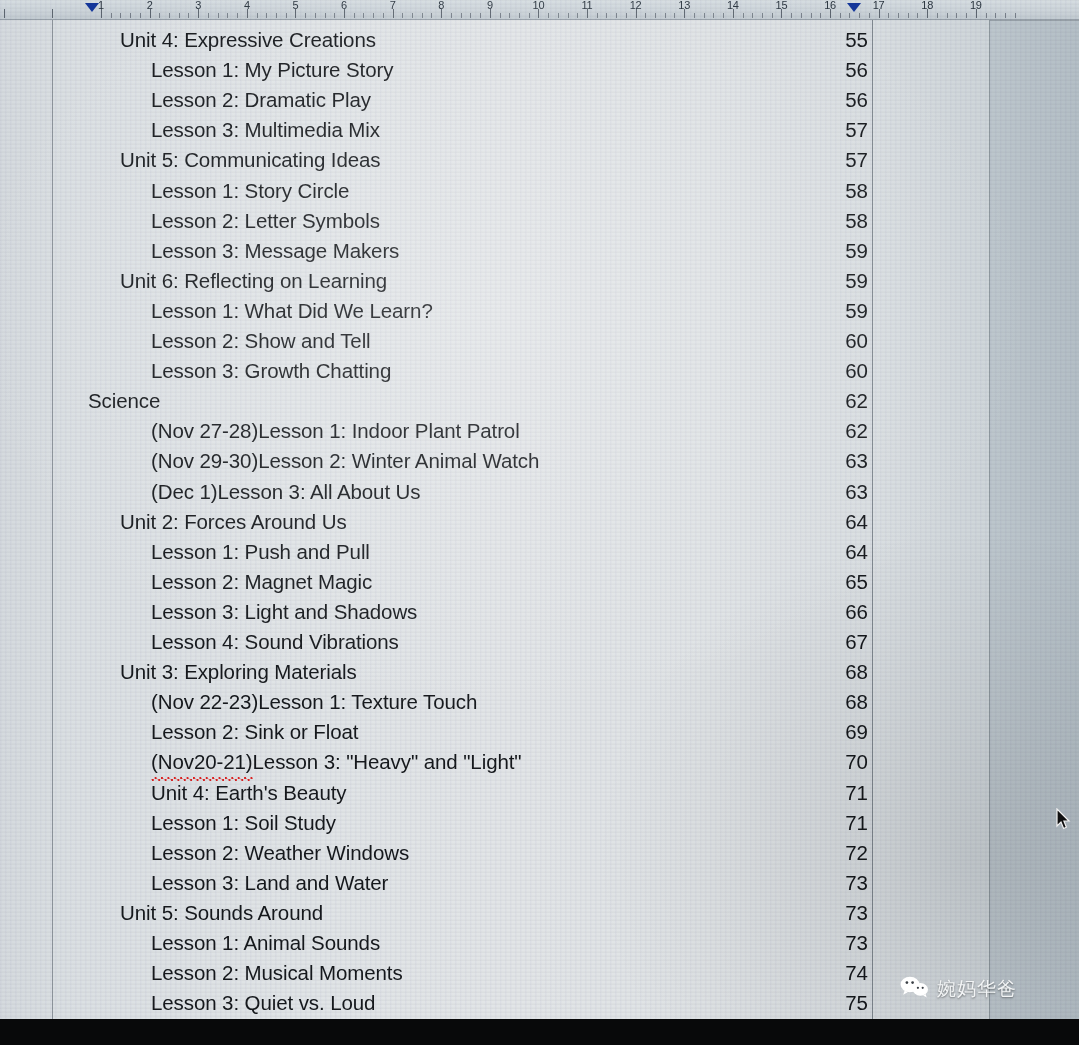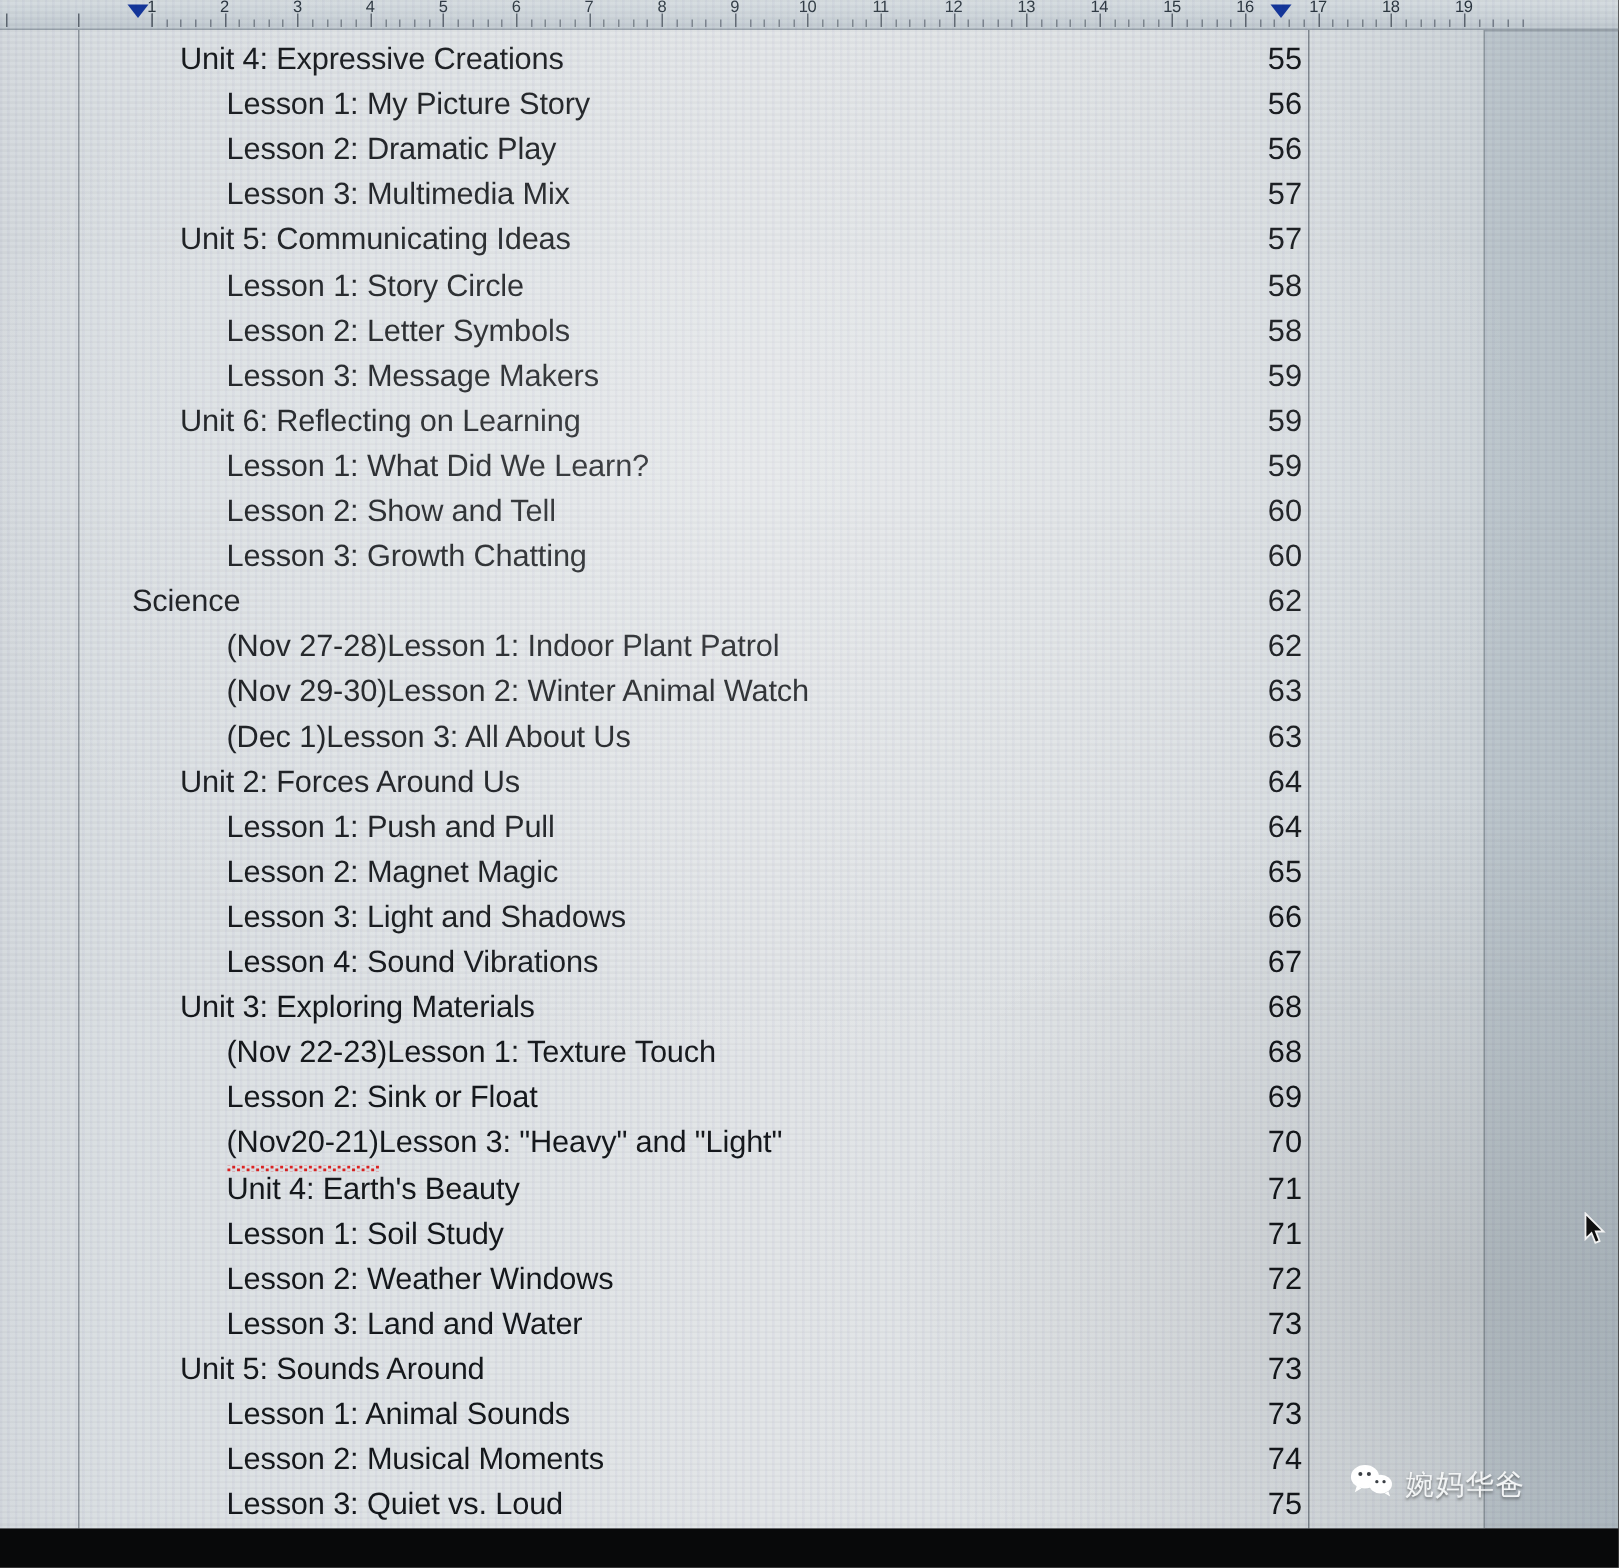--- a/index.html
+++ b/index.html
@@ -13,21 +13,21 @@
     height: 1045px;
     overflow: hidden;
     font-family: "Liberation Sans", sans-serif;
   }
 
   
   #screen {
     position: relative;
     width: 1079px;
     height: 1045px;
-    background: #737373;
+    background: #8b5cf6;
     overflow: hidden;
   }
 
   
   #workspace {
     position: absolute;
     left: 0; top: 0;
     width: 1079px;
     height: 1019px;
     background: linear-gradient(90deg,

